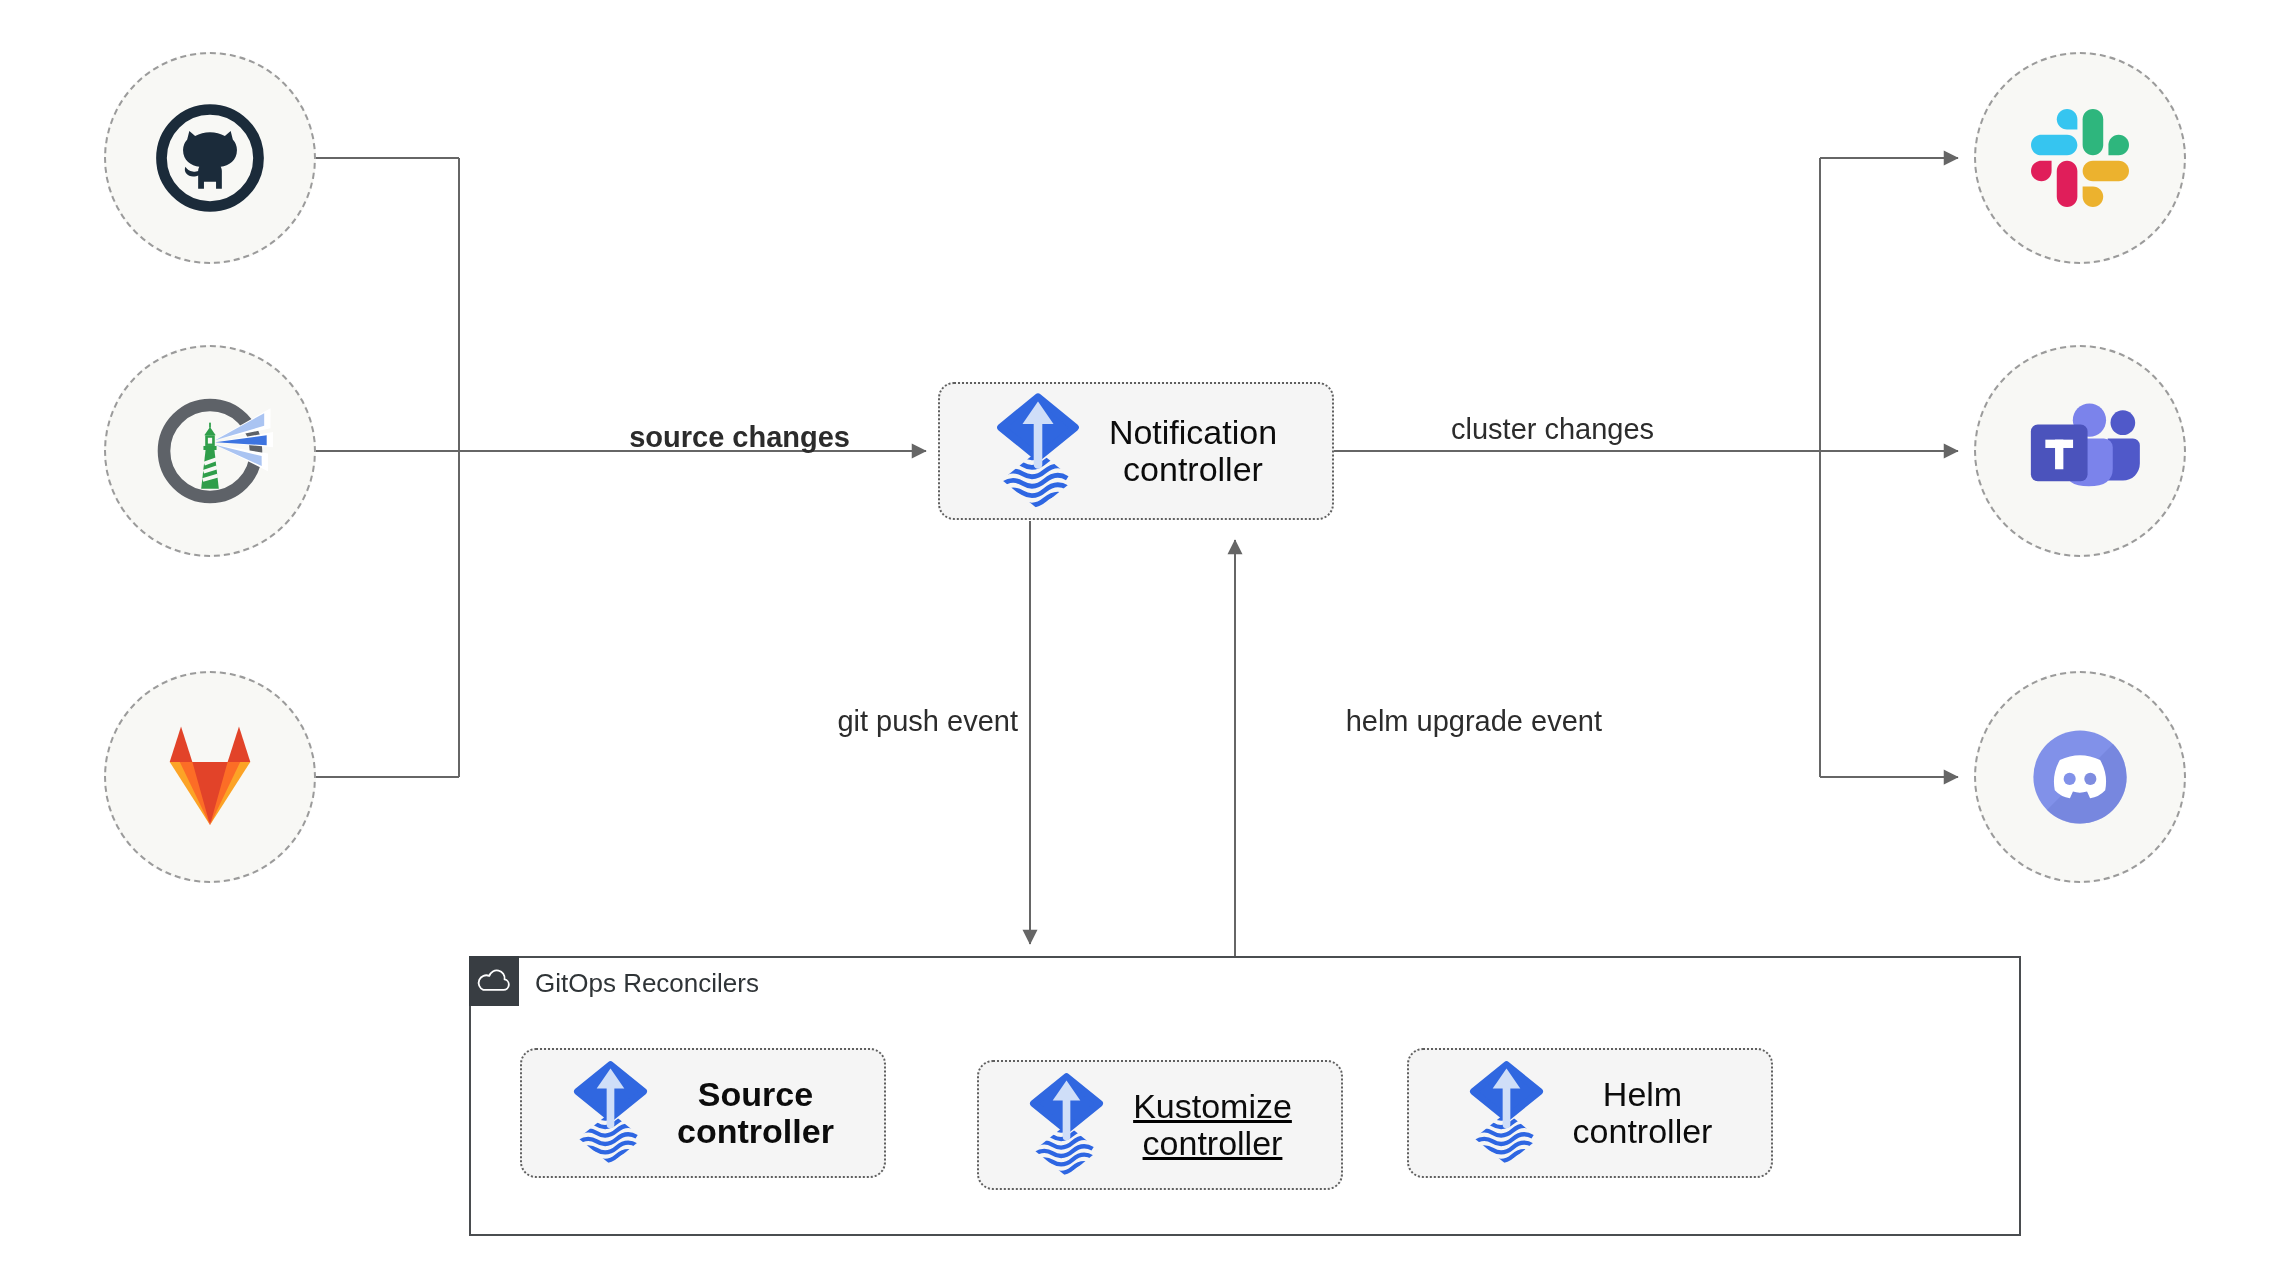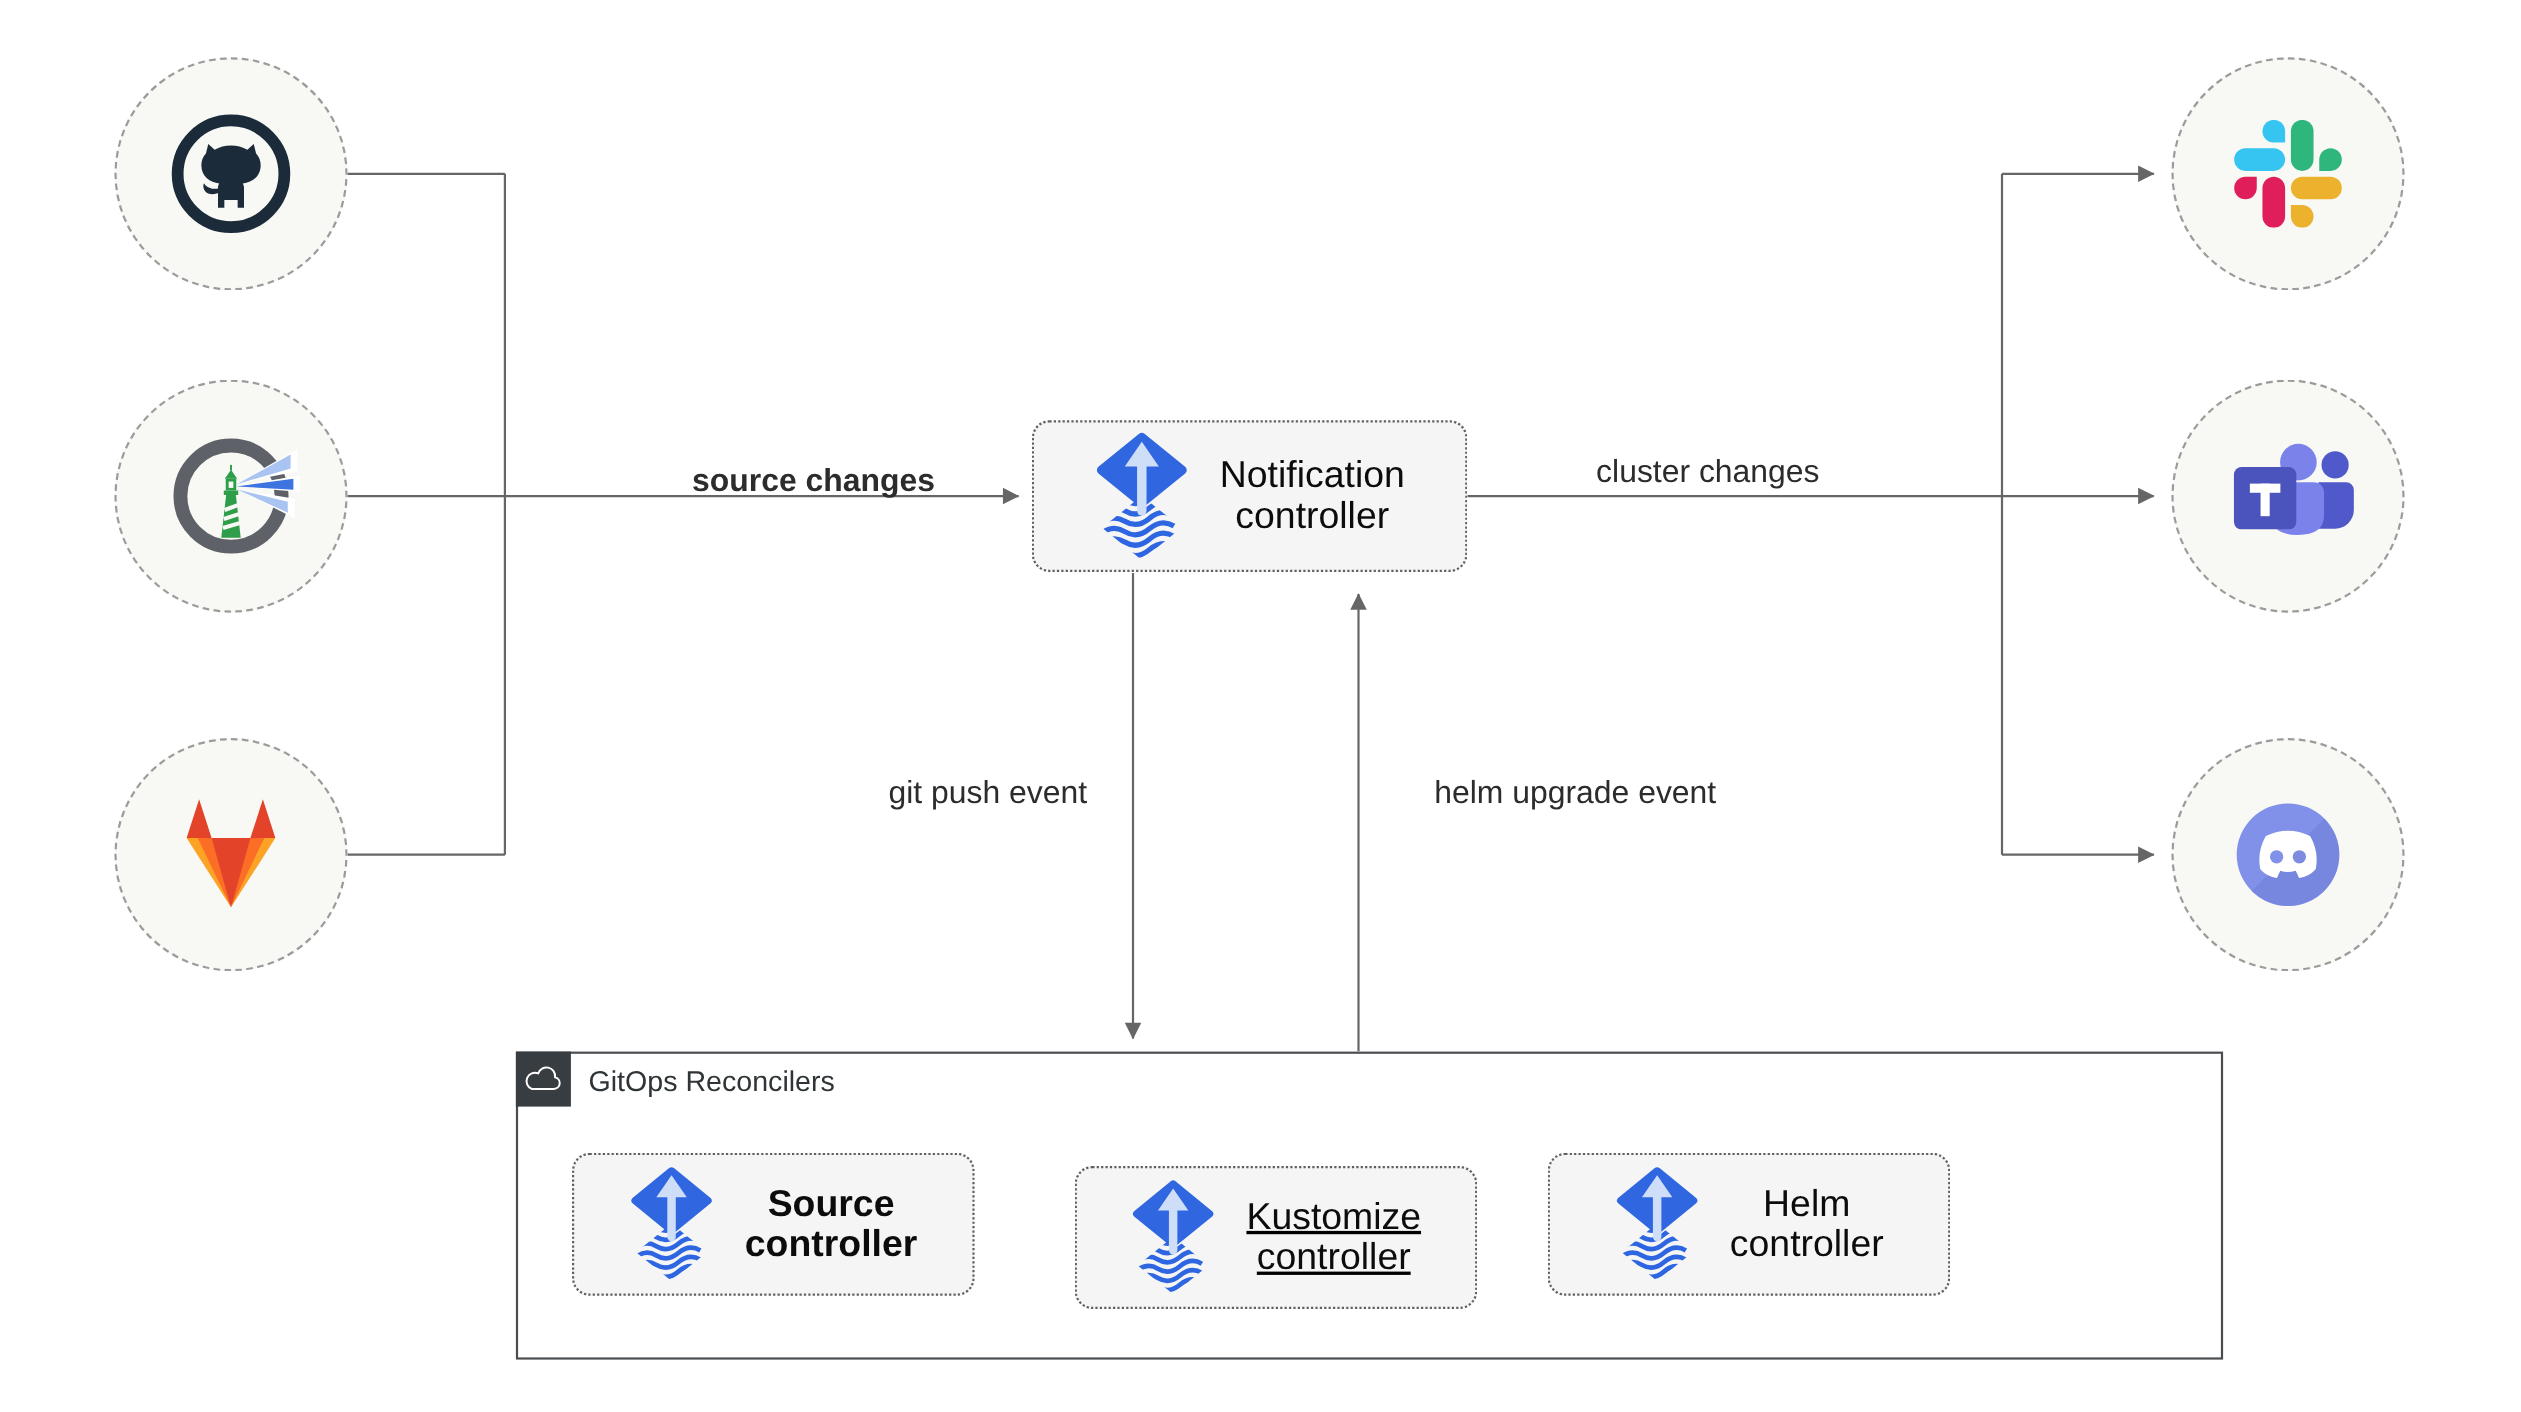--- a/index.html
+++ b/index.html
@@ -168,22 +168,22 @@
       <circle cx="50" cy="50" r="37" fill="#8191e9"></circle>
       <path d="M76.2 23.8 A37 37 0 0 1 23.8 76.2 Z" fill="#6e7ed6" opacity="0.5"></path>
       <path d="M34 36.5 q16 -7.5 32 0 q6.5 11.5 4 24 q-5 5.5 -12 6.3 l-2.4 -5.2 q-6 1.7 -11.2 0 l-2.4 5.2 q-7 -0.8 -12 -6.3 q-2.5 -12.5 4 -24 Z" fill="#ffffff"></path>
       <circle cx="41.8" cy="51.5" r="4.8" fill="#8191e9"></circle>
       <circle cx="58.2" cy="51.5" r="4.8" fill="#7e8ce0"></circle>
     </svg>
   </div>
 
   <div class="edge-label" style="left:550px;top:420px;width:300px;text-align:right;font-weight:bold;">source changes</div>
   <div class="edge-label" style="left:1451px;top:412px;width:300px;">cluster changes</div>
-  <div class="edge-label" style="left:778px;top:704px;width:240px;text-align:center;">git push event</div>
-  <div class="edge-label" style="left:1262px;top:704px;width:340px;text-align:center;">helm upgrade event</div>
+  <div class="edge-label" style="left:778px;top:704px;width:240px;text-align:right;">git push event</div>
+  <div class="edge-label" style="left:1262px;top:704px;width:340px;text-align:right;">helm upgrade event</div>
 
   <div class="group-box">
     <div class="group-header-icon">
       <svg width="36" height="27" viewBox="0 0 64 46">
         <path d="M13 38 h36 a9.5 9.5 0 0 0 1.8 -18.8 A14 14 0 0 0 23.6 13 A11 11 0 0 0 13 38 Z" fill="none" stroke="#ffffff" stroke-width="3.2" stroke-linejoin="round"></path>
       </svg>
     </div>
     <div class="group-title">GitOps Reconcilers</div>
 
     <div class="ctrl-box" style="left:49px;top:90px;width:366px;height:130px;font-weight:bold;">

